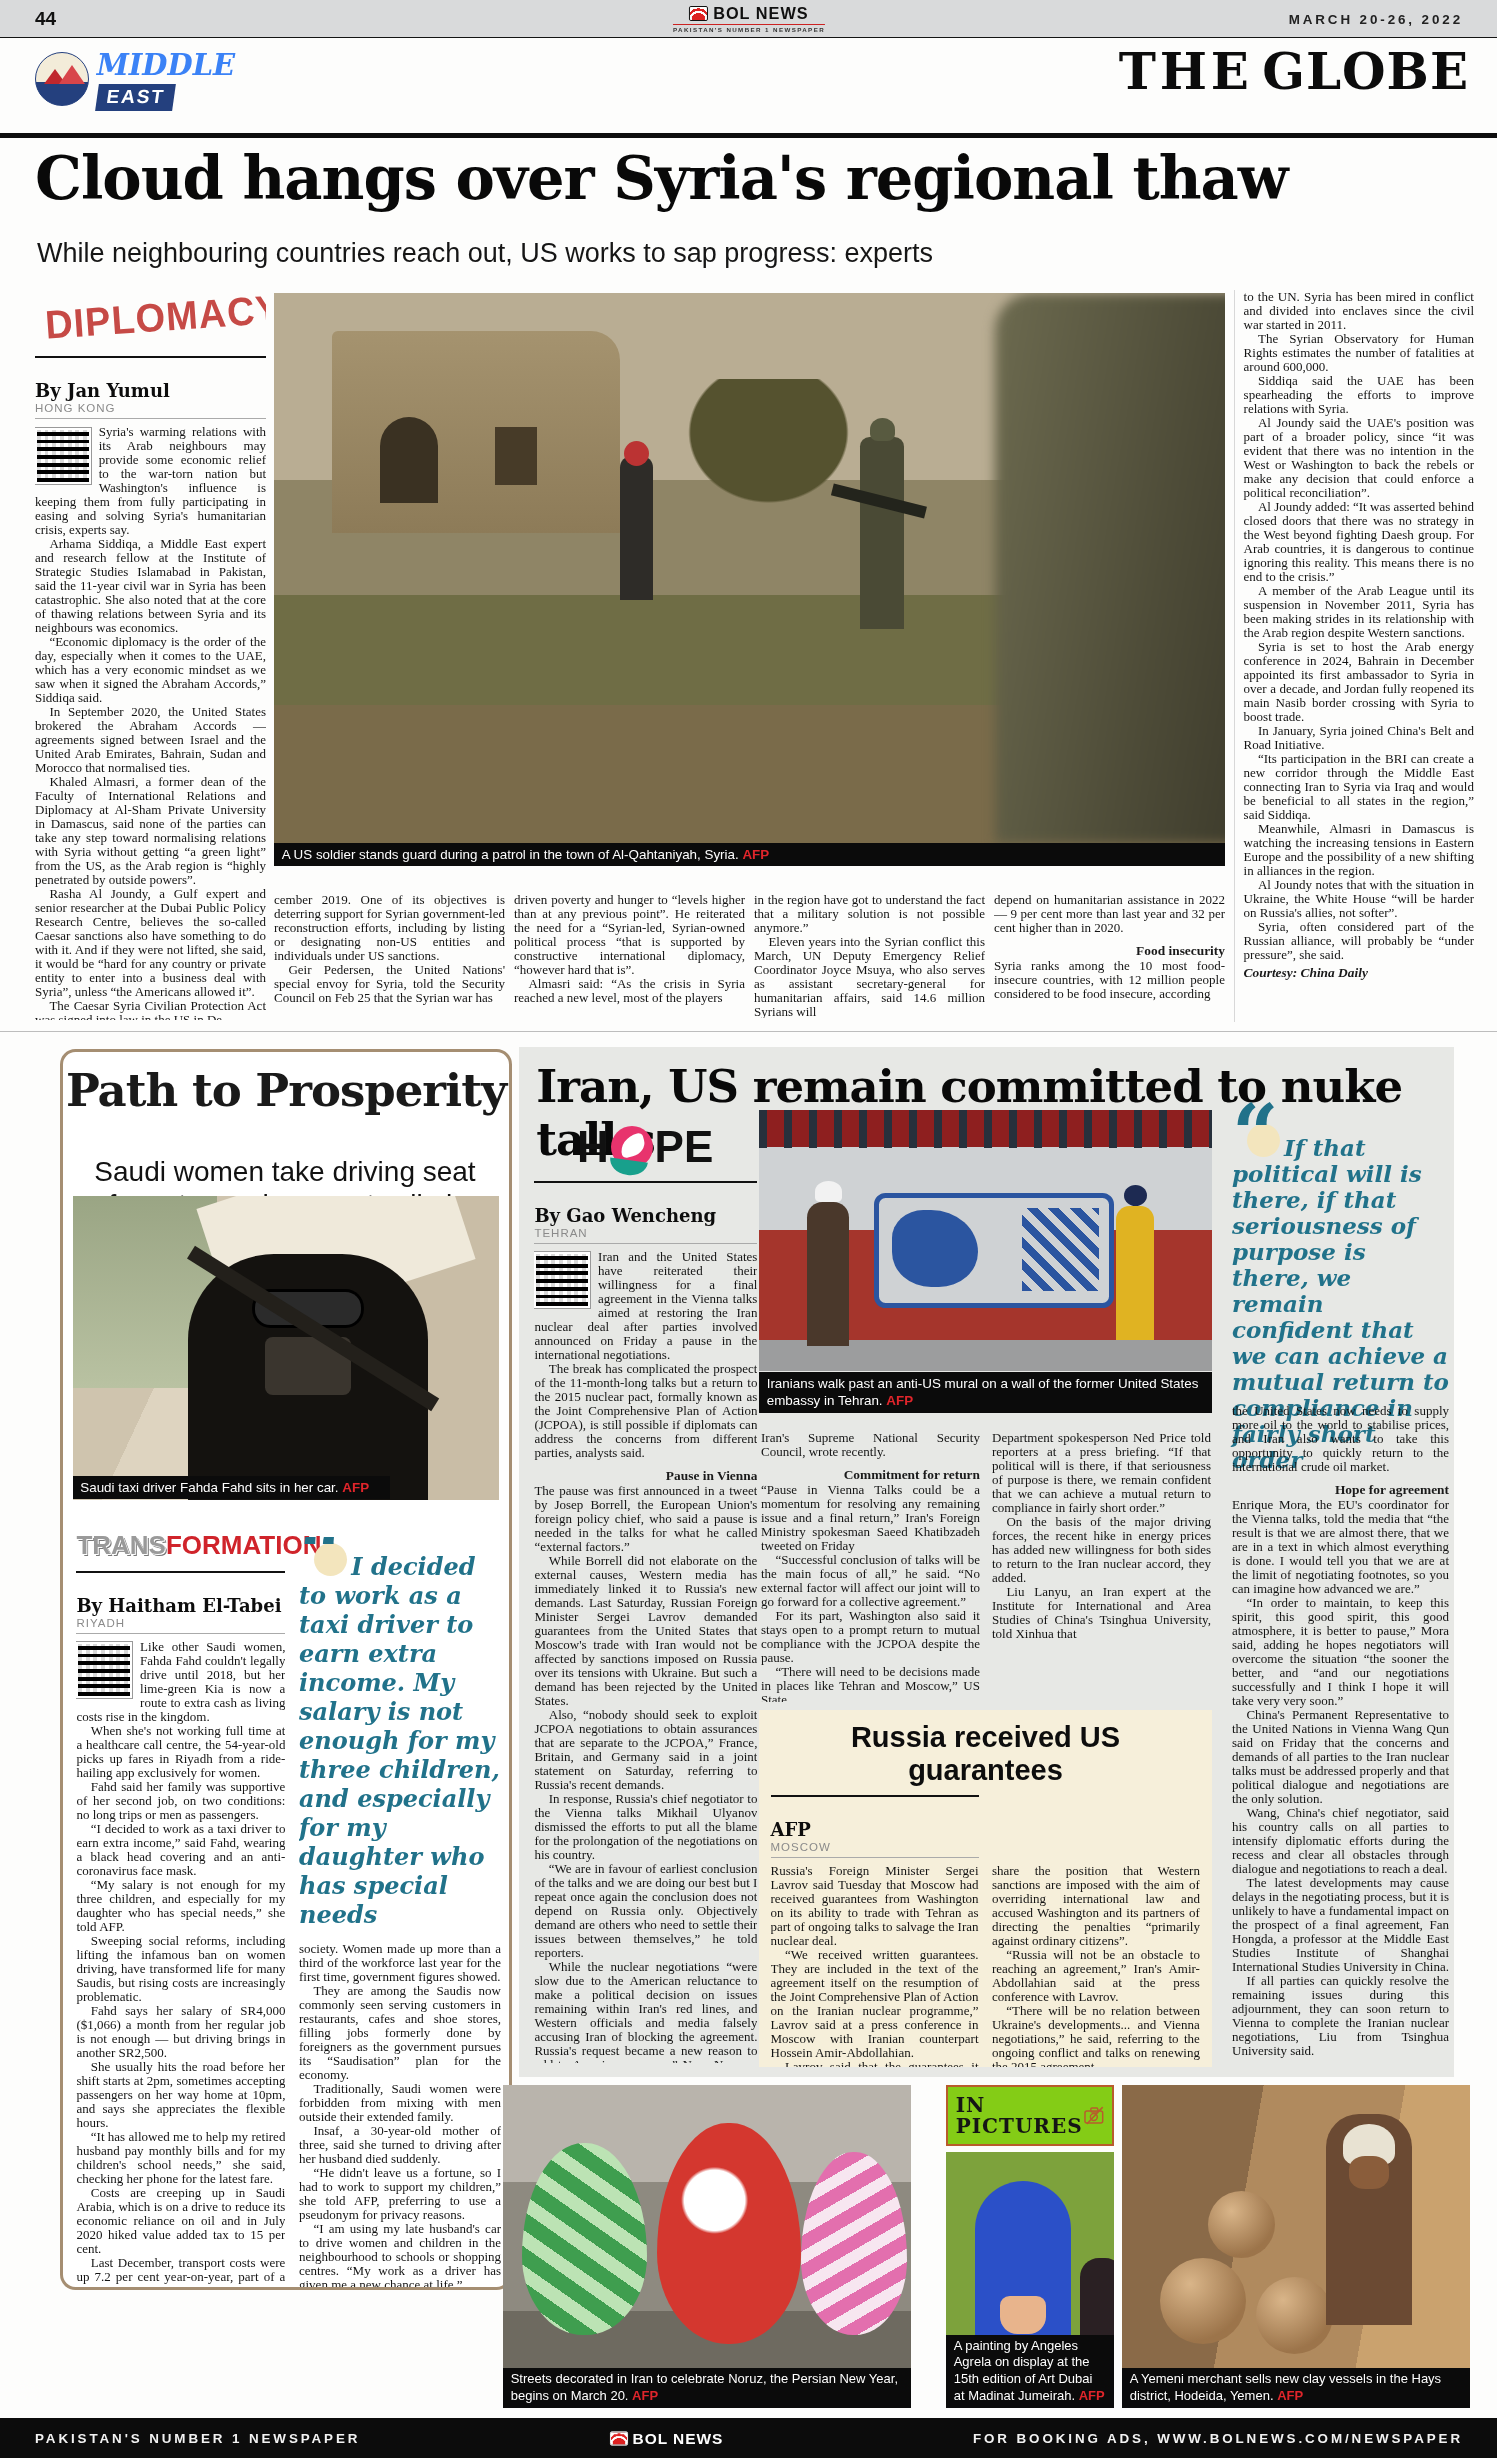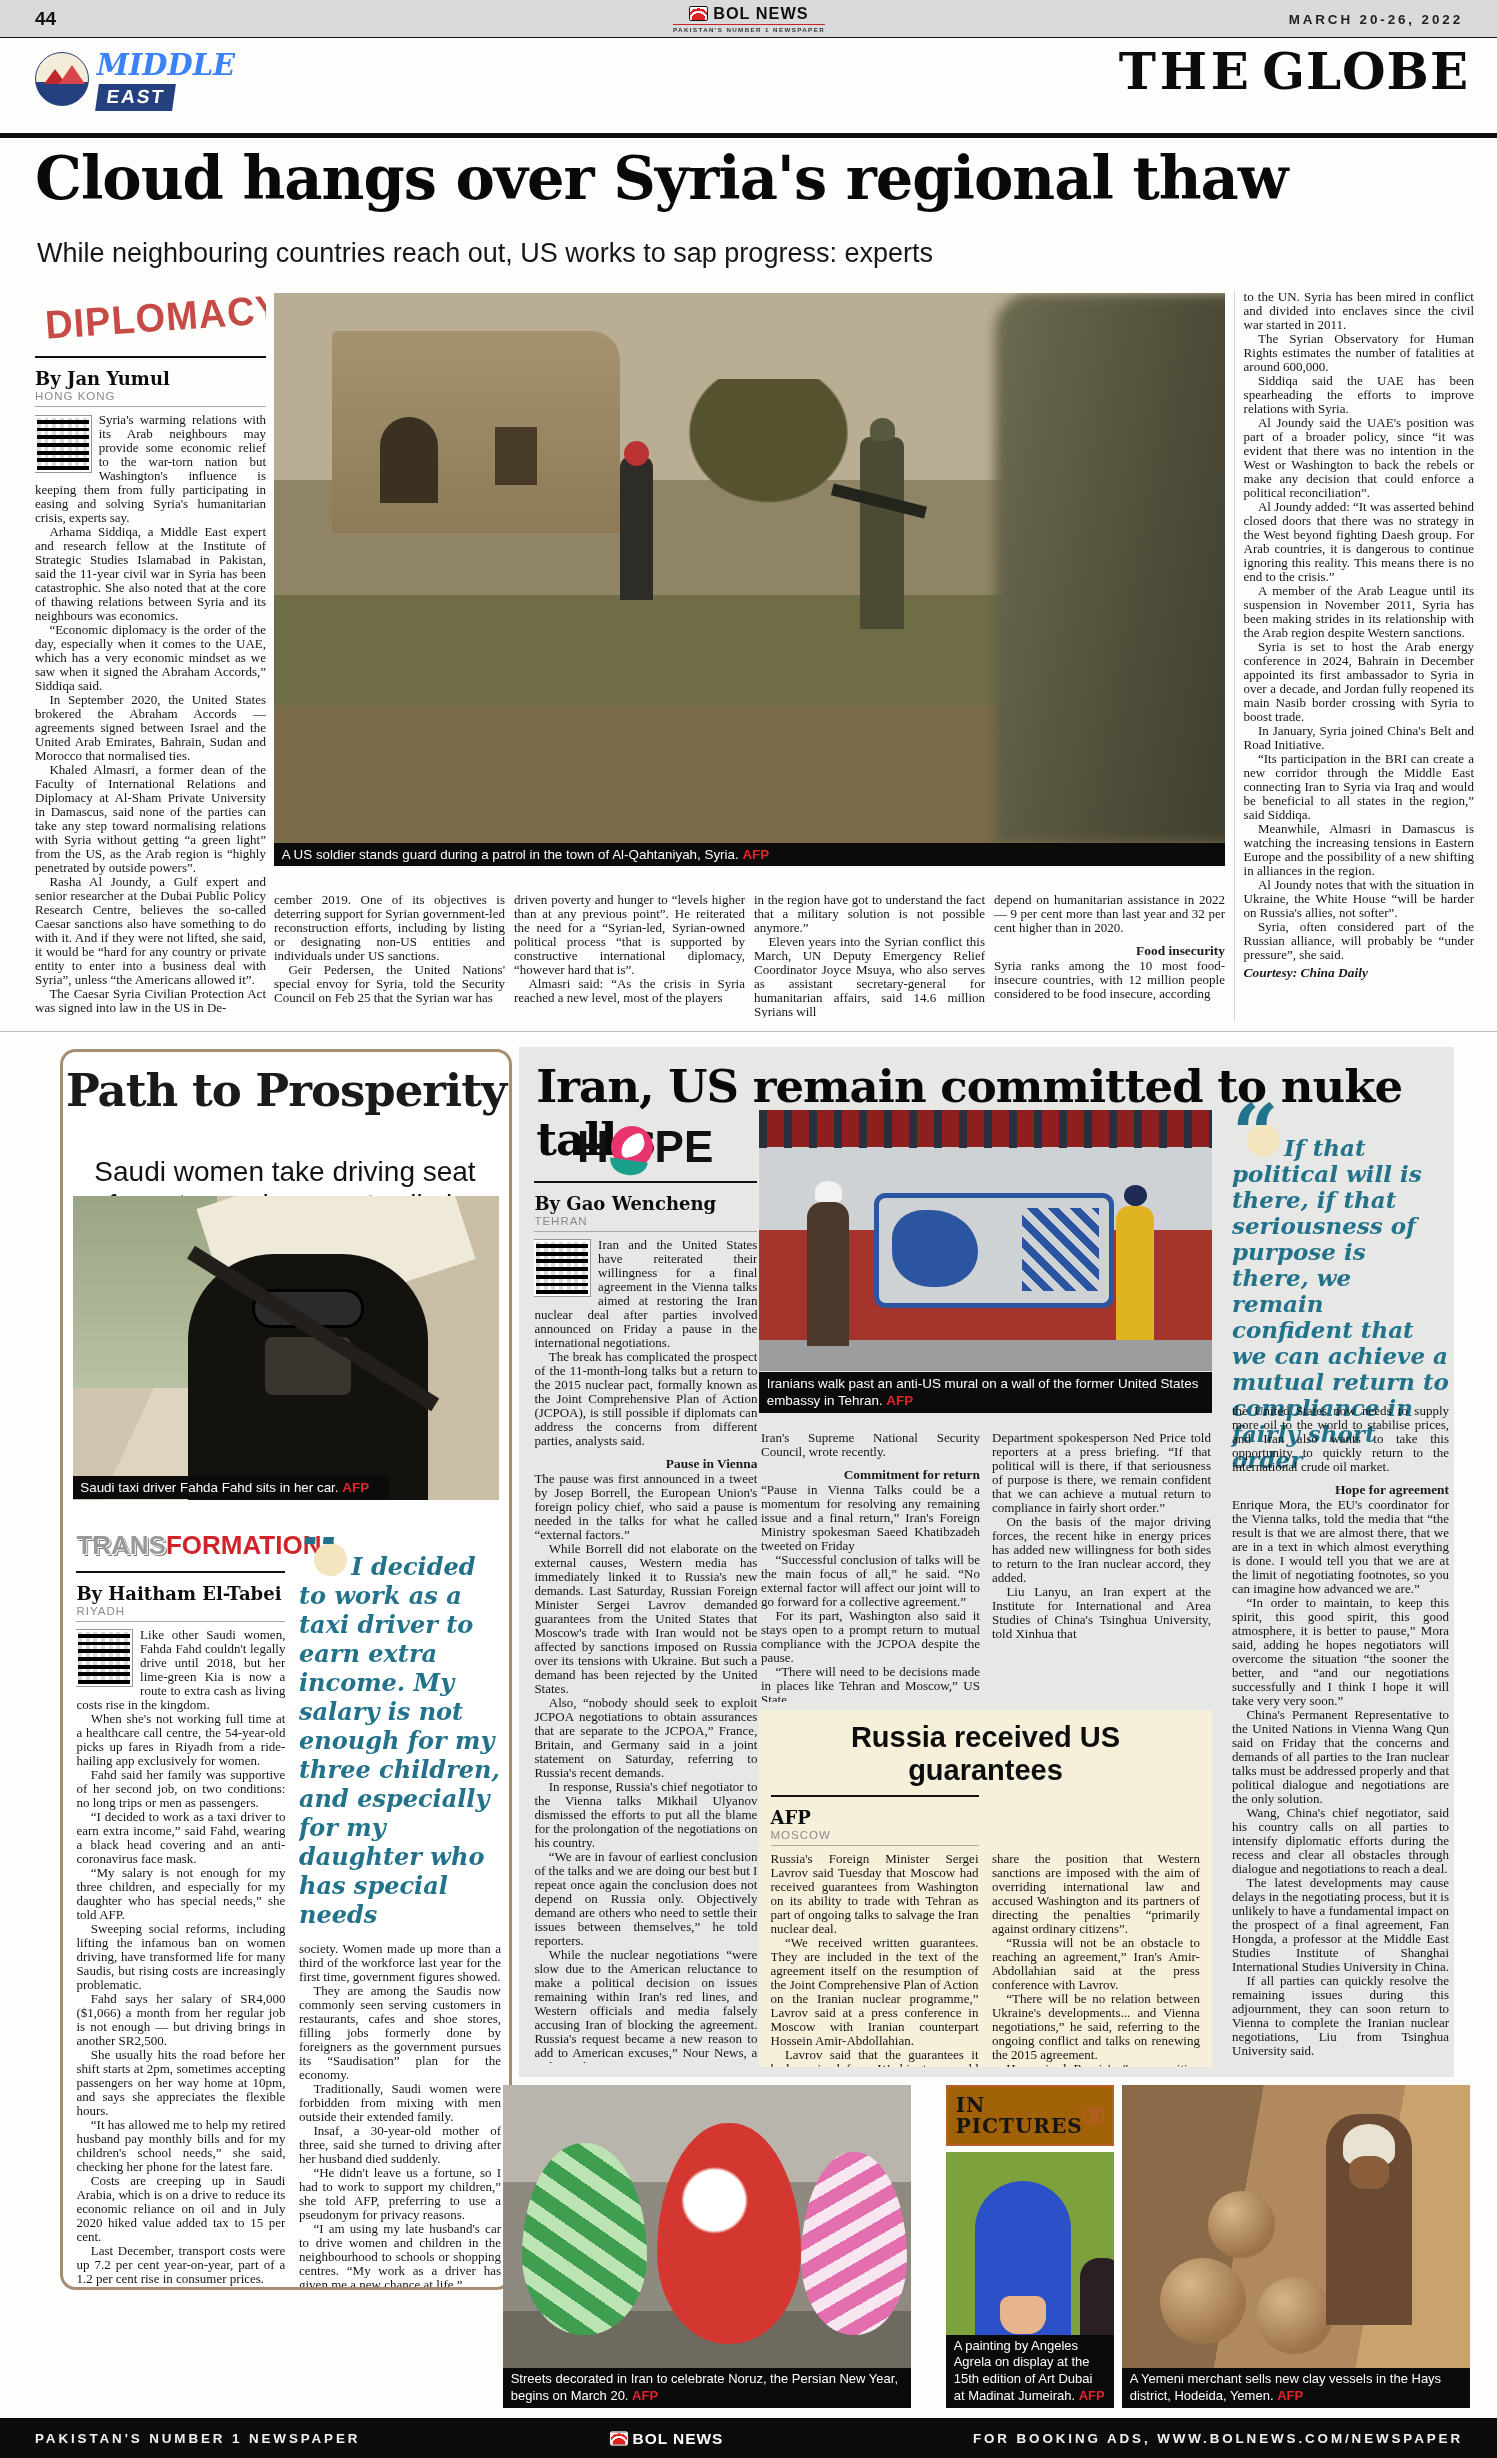--- a/index.html
+++ b/index.html
@@ -38,21 +38,21 @@
 
   
   .mainhead { left:35px; top:144px; width:1441px; font:bold 59px "DejaVu Serif", serif; letter-spacing:-1px; color:#090909; }
   .mainsub  { left:37px; top:238px; width:1345px; font:27px "Liberation Sans", sans-serif; color:#161616; }
 
   
   .col { overflow:hidden; }
   .para { font:13px/14px "Liberation Serif", serif; text-align:justify; text-indent:14.4px; color:#141414; }
   .para.lead { text-indent:0; }
   .bsub { font:bold 13.4px/17.3px "Liberation Serif", serif; margin-top:7px; text-indent:0;text-align:right; }
-  .byline-block { border-top:2.9px solid #111; padding-top:10px; margin-bottom:5.8px; }
+  .byline-block { border-top:2.9px solid #111; padding-top:22px; margin-bottom:5.8px; }
   .byline-name { font:bold 18px "DejaVu Serif", serif; color:#0d0d0d; }
   .byline-loc  { font:11.5px "Liberation Sans", sans-serif; letter-spacing:1px; color:#8a8a8a; border-bottom:1px solid #aaa; padding:1px 0 3.8px; }
   .qr { float:left; width:56px; height:56px; margin:2.9px 7.7px 1.9px 0; border:2.9px solid #fff; outline:1px solid #999;
         background:repeating-linear-gradient(0deg,#000 0 3.8px,rgba(255,255,255,.85) 3.8px 7.7px),
                    repeating-linear-gradient(90deg,#000 0 3.8px,#fff 3.8px 7.7px); }
   .kicker { font:bold 38px "Liberation Sans", sans-serif; color:#c23b37; transform:rotate(-4deg) scaleY(1.05);
             letter-spacing:1px; opacity:.92; }
   .credit { color:#e0252b; font-weight:bold; }
   .capbar { background:#0b0b0b; color:#fff; font:13.4px/1.3 "Liberation Sans", sans-serif; padding:2.9px 7.7px; }
 
@@ -140,21 +140,21 @@
 
   
   .pic { overflow:hidden; }
   .pic .capbar { position:absolute; left:0; bottom:0; width:100%; font-size:13px; }
   .pic-eggs { left:503px; top:2085px; width:408px; height:323px;
               background:linear-gradient(#b9b4ac 0 30%, #8e8a80 30% 70%, #6e6a60 70%); }
   .egg { position:absolute; border-radius:50% 50% 50% 50%/60% 60% 42% 42%; }
   .egg.e1 { left:19px; top:58px; width:125px; height:192px; background:repeating-linear-gradient(35deg,#3f9e4f 0 15.4px,#bce3b4 15.4px 29px); }
   .egg.e2 { left:154px; top:38px; width:144px; height:221px; background:radial-gradient(circle at 40% 35%, #fff 0 18%, #d4372f 20%); }
   .egg.e3 { left:298px; top:67px; width:106px; height:183px; background:repeating-linear-gradient(-30deg,#e36fae 0 13.4px,#f7e6f0 13.4px 25px); }
-  .inpic-label { left:946px; top:2085px; width:168px; height:61px; background:#a16207; border:2.9px solid #b85c2c;
+  .inpic-label { left:946px; top:2085px; width:168px; height:61px; background:#84cc16; border:2.9px solid #b85c2c;
                  display:flex; align-items:center; justify-content:space-between; padding:3.8px 7.7px; }
   .inpic-words { font:bold 20px/21px "DejaVu Serif", serif; color:#151515; letter-spacing:1px; }
   .pic-paint { left:946px; top:2152px; width:168px; height:256px; background:#7da23c; }
   .paint-fig { position:absolute; left:29px; top:29px; width:96px; height:192px; background:#2b50c8; border-radius:48px 48px 19px 19px; }
   .paint-fig:before { content:""; position:absolute; left:25px; top:115px; width:46px; height:38px; background:#e8b48c; border-radius:9.6px 9.6px 17.3px 17.3px; }
   .paint-viewer { position:absolute; right:-9.6px; top:106px; width:44px; height:154px; background:#2a2023; border-radius:19px 19px 0 0; }
   .pic-merch { left:1122px; top:2085px; width:348px; height:323px;
                background:linear-gradient(100deg,#8a6a48 0 35%, #b08a5e 35% 70%, #caa26e 70%); }
   .pot { position:absolute; border-radius:50%; background:radial-gradient(circle at 35% 30%, #d9b589, #9c744a 70%); }
   .pot.p1 { left:38px; top:173px; width:86px; height:86px; }

